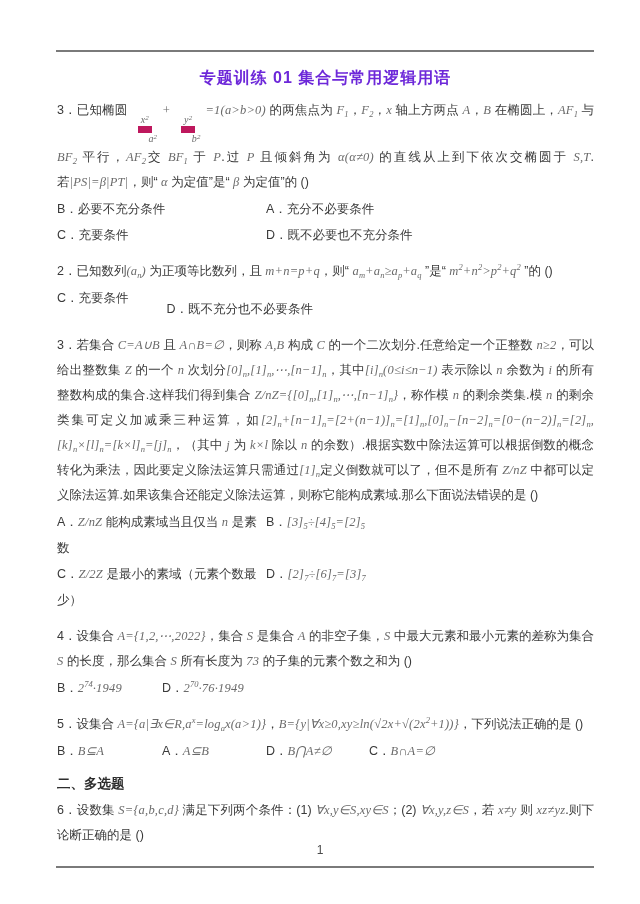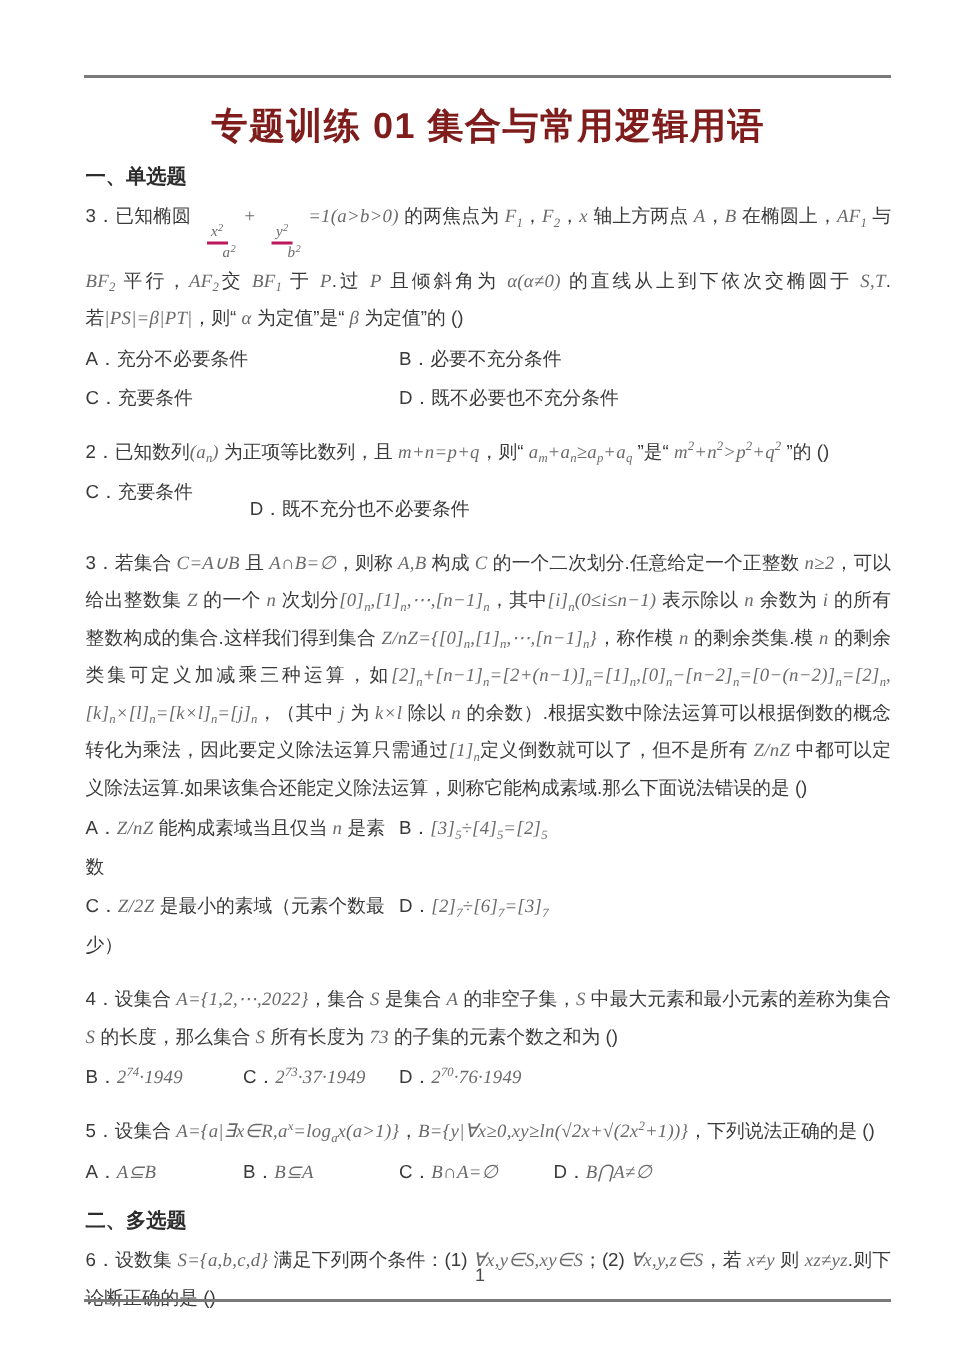--- a/index.html
+++ b/index.html
@@ -12,24 +12,24 @@
     background: #ffffff;
     overflow: hidden;
     font-family: "Liberation Sans", sans-serif;
     color: #3a3a3a;
   }
   .rule { position: absolute; left: 56px; right: 46px; height: 2px; background: #7a7a7a; }
   .rule-top { top: 50px; }
   .rule-bottom { top: 866px; }
   .content { position: absolute; top: 56px; left: 57px; right: 46px; }
   .title {
-    font-size: 24px;
+    font-size: 16px;
     font-weight: bold;
     text-align: center;
-    color: #7f1d1d;
+    color: #6d28d9;
     letter-spacing: 1px;
     margin: 12px 0 9px;
   }
   .sec { font-size: 13.5px; font-weight: bold; color: #2d2d2d; margin: 2px 0 5px; }
   .q { margin-bottom: 11px; }
   .qbody {
     font-size: 12.5px;
     line-height: 25px;
     color: #3a3a3a;
     text-align: justify;
@@ -52,21 +52,21 @@
   sub.sb { vertical-align: -3px; }
   .frac {
     display: inline-flex;
     flex-direction: column;
     align-items: center;
     vertical-align: -9px;
     font-size: 10px;
     line-height: 12px;
     margin: 0 2px;
   }
-  .frac .fnum { border-bottom: 2px solid #be185d; padding: 0 3px; }
+  .frac .fnum { border-bottom: 7px solid #be185d; padding: 0 3px; }
   .frac .fden { padding: 0 3px; margin-left: 16px; }
   .frac sup.sp { font-size: 7px; vertical-align: 3px; }
   .opts { margin-top: 1px; font-size: 12.5px; line-height: 26px; color: #3a3a3a; }
   .opts-cols2 { display: grid; grid-template-columns: 209px 1fr; }
   .opts-cols4 { display: grid; grid-template-columns: 105px 104px 103px 1fr; }
   .opts-flow { display: flex; flex-wrap: nowrap; white-space: nowrap; }
   .opts-flow .opt { margin-right: 8px; }
   .opts-flow .opt:last-child { margin-left: 30px; margin-right: 0; margin-top: 11px; }
   .opt-label { color: #3a3a3a; }
   .footer {
@@ -81,33 +81,32 @@
 </style>
 </head>
 <body>
 
 <div class="page">
   <div class="rule rule-top"></div>
 
   <div class="content">
     <h1 class="title">专题训练 01 集合与常用逻辑用语</h1>
 
-    <h2 class="sec">一、单选题</h2>
 
     <div class="q">
       <p class="qbody"><span class="cn">3．已知椭圆</span><span class="frac">
             <span class="fnum"><span class="math">x</span><sup class="sp">2</sup></span>
             <span class="fden"><span class="math">a</span><sup class="sp">2</sup></span>
           </span><span class="math">+</span><span class="frac">
             <span class="fnum"><span class="math">y</span><sup class="sp">2</sup></span>
             <span class="fden"><span class="math">b</span><sup class="sp">2</sup></span>
           </span><span class="math">=1(a&gt;b&gt;0)</span><span class="cn"> 的两焦点为 </span><span class="math">F</span><sub class="sb">1</sub><span class="cn">，</span><span class="math">F</span><sub class="sb">2</sub><span class="cn">，</span><span class="math">x</span><span class="cn"> 轴上方两点 </span><span class="math">A</span><span class="cn">，</span><span class="math">B</span><span class="cn"> 在椭圆上，</span><span class="math">AF</span><sub class="sb">1</sub><span class="cn"> 与 </span><span class="math">BF</span><sub class="sb">2</sub><span class="cn"> 平行，</span><span class="math">AF</span><sub class="sb">2</sub><span class="cn">交 </span><span class="math">BF</span><sub class="sb">1</sub><span class="cn"> 于 </span><span class="math">P</span><span class="cn">.过 </span><span class="math">P</span><span class="cn"> 且倾斜角为 </span><span class="math">α(α≠0)</span><span class="cn"> 的直线从上到下依次交椭圆于 </span><span class="math">S,T</span><span class="cn">.若</span><span class="math">|PS|=β|PT|</span><span class="cn">，则“ </span><span class="math">α</span><span class="cn"> 为定值”是“ </span><span class="math">β</span><span class="cn"> 为定值”的 ()</span></p>
       <div class="opts opts-cols2">
+          <div class="opt"><span class="cn opt-label">B．</span><span class="cn">必要不充分条件</span></div>
           <div class="opt"><span class="cn opt-label">A．</span><span class="cn">充分不必要条件</span></div>
-          <div class="opt"><span class="cn opt-label">B．</span><span class="cn">必要不充分条件</span></div>
           <div class="opt"><span class="cn opt-label">C．</span><span class="cn">充要条件</span></div>
           <div class="opt"><span class="cn opt-label">D．</span><span class="cn">既不必要也不充分条件</span></div>
         </div>
     </div>
 
     <div class="q">
       <p class="qbody"><span class="cn">2．已知数列</span><span class="math">(a</span><sub class="sb">n</sub><span class="math">)</span><span class="cn"> 为正项等比数列，且 </span><span class="math">m+n=p+q</span><span class="cn">，则“ </span><span class="math">a</span><sub class="sb">m</sub><span class="math">+a</span><sub class="sb">n</sub><span class="math">≥a</span><sub class="sb">p</sub><span class="math">+a</span><sub class="sb">q</sub><span class="cn"> ”是“ </span><span class="math">m</span><sup class="sp">2</sup><span class="math">+n</span><sup class="sp">2</sup><span class="math">&gt;p</span><sup class="sp">2</sup><span class="math">+q</span><sup class="sp">2</sup><span class="cn"> ”的 ()</span></p>
       <div class="opts opts-flow">
           <div class="opt"><span class="cn opt-label">C．</span><span class="cn">充要条件</span></div>
           <div class="opt"><span class="cn opt-label">D．</span><span class="cn">既不充分也不必要条件</span></div>
@@ -121,32 +120,31 @@
           <div class="opt"><span class="cn opt-label">B．</span><span class="math">[3]</span><sub class="sb">5</sub><span class="math">÷[4]</span><sub class="sb">5</sub><span class="math">=[2]</span><sub class="sb">5</sub></div>
           <div class="opt"><span class="cn opt-label">C．</span><span class="math">Z/2Z</span><span class="cn"> 是最小的素域（元素个数最少）</span></div>
           <div class="opt"><span class="cn opt-label">D．</span><span class="math">[2]</span><sub class="sb">7</sub><span class="math">÷[6]</span><sub class="sb">7</sub><span class="math">=[3]</span><sub class="sb">7</sub></div>
         </div>
     </div>
 
     <div class="q">
       <p class="qbody"><span class="cn">4．设集合 </span><span class="math">A={1,2,⋯,2022}</span><span class="cn">，集合 </span><span class="math">S</span><span class="cn"> 是集合 </span><span class="math">A</span><span class="cn"> 的非空子集，</span><span class="math">S</span><span class="cn"> 中最大元素和最小元素的差称为集合 </span><span class="math">S</span><span class="cn"> 的长度，那么集合 </span><span class="math">S</span><span class="cn"> 所有长度为 </span><span class="math">73</span><span class="cn"> 的子集的元素个数之和为 ()</span></p>
       <div class="opts opts-cols4">
           <div class="opt"><span class="cn opt-label">B．</span><span class="math">2</span><sup class="sp">74</sup><span class="math">·1949</span></div>
-          <div class="opt"><span class="cn opt-label">C．</span><span class="math">2</span><sup class="sp">73</sup><span class="math">·37·1949</span></div>
           <div class="opt"><span class="cn opt-label">D．</span><span class="math">2</span><sup class="sp">70</sup><span class="math">·76·1949</span></div>
         </div>
     </div>
 
     <div class="q">
       <p class="qbody"><span class="cn">5．设集合 </span><span class="math">A={a|∃x∈R,a</span><sup class="sp">x</sup><span class="math">=log</span><sub class="sb">a</sub><span class="math">x(a&gt;1)}</span><span class="cn">，</span><span class="math">B={y|∀x≥0,xy≥ln(√2x+√(2x</span><sup class="sp">2</sup><span class="math">+1))}</span><span class="cn">，下列说法正确的是 ()</span></p>
       <div class="opts opts-cols4">
+          <div class="opt"><span class="cn opt-label">B．</span><span class="math">B⊆A</span></div>
           <div class="opt"><span class="cn opt-label">A．</span><span class="math">A⊆B</span></div>
-          <div class="opt"><span class="cn opt-label">B．</span><span class="math">B⊆A</span></div>
+          <div class="opt"><span class="cn opt-label">D．</span><span class="math">B⋂A≠∅</span></div>
           <div class="opt"><span class="cn opt-label">C．</span><span class="math">B∩A=∅</span></div>
-          <div class="opt"><span class="cn opt-label">D．</span><span class="math">B⋂A≠∅</span></div>
         </div>
     </div>
 
     <h2 class="sec">二、多选题</h2>
 
     <div class="q">
       <p class="qbody"><span class="cn">6．设数集 </span><span class="math">S={a,b,c,d}</span><span class="cn"> 满足下列两个条件：(1) </span><span class="math">∀x,y∈S,xy∈S</span><span class="cn">；(2) </span><span class="math">∀x,y,z∈S</span><span class="cn">，若 </span><span class="math">x≠y</span><span class="cn"> 则 </span><span class="math">xz≠yz</span><span class="cn">.则下论断正确的是 ()</span></p>
     </div>
   </div>
 

